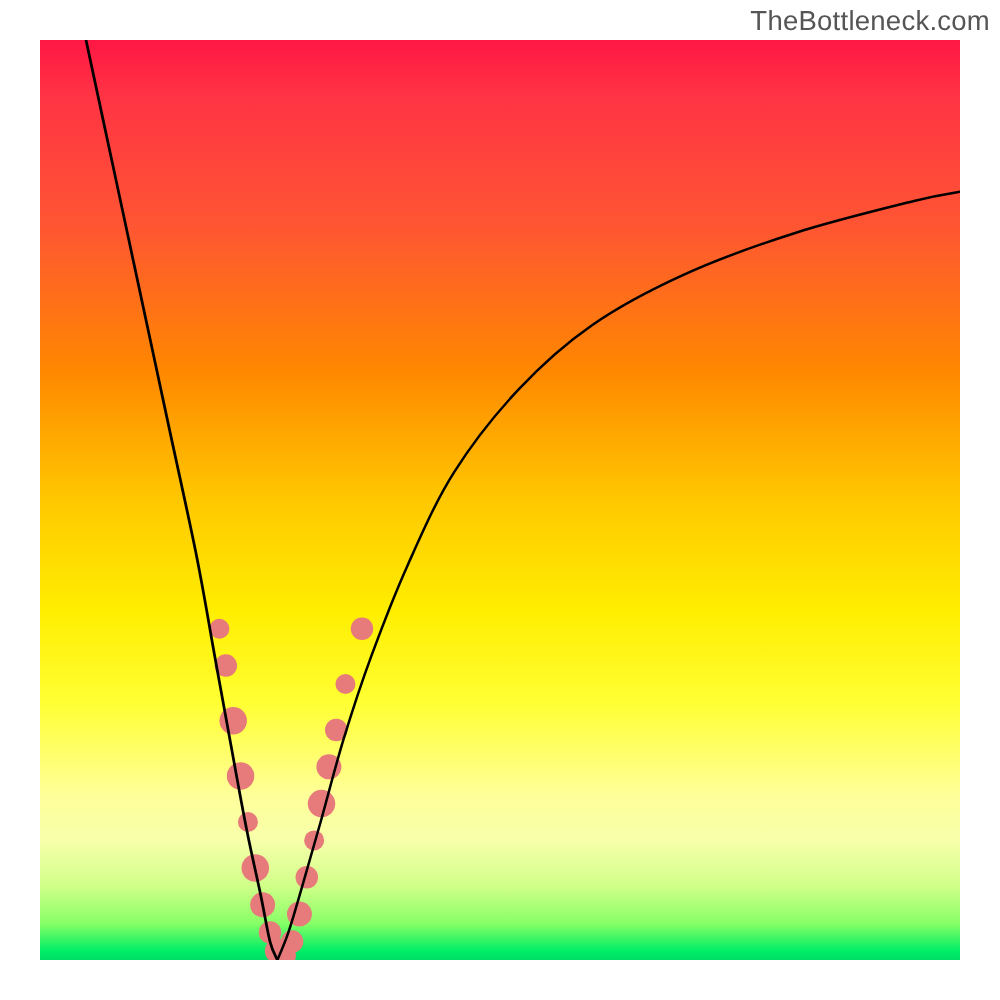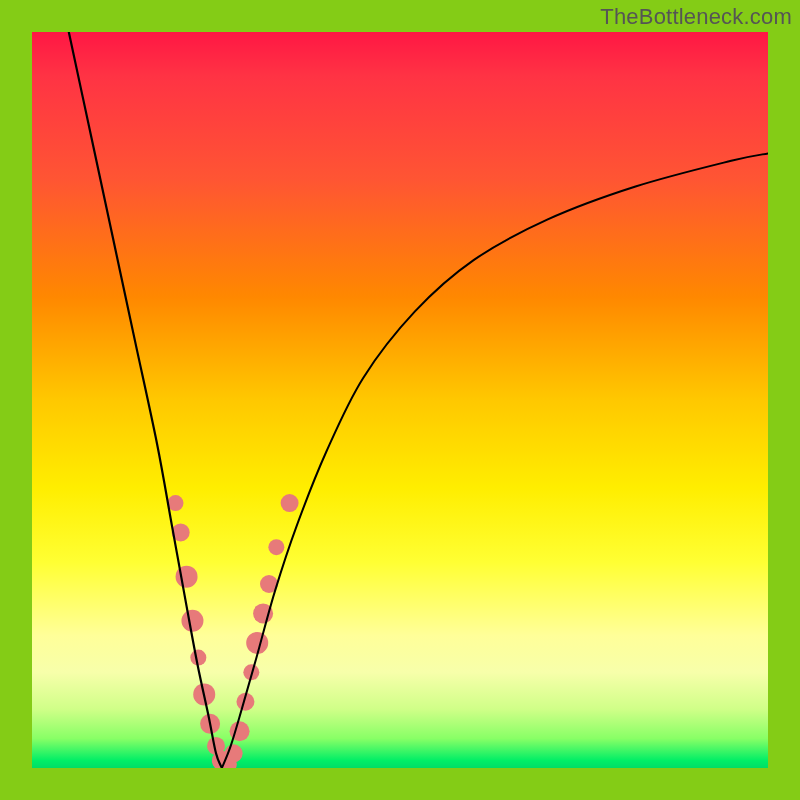--- a/index.html
+++ b/index.html
@@ -10,21 +10,21 @@
     overflow: hidden;
     background: #000;
     font-family: Arial, Helvetica, sans-serif;
   }
   .frame {
     position: absolute;
     top: 0;
     left: 0;
     width: 800px;
     height: 800px;
-    background: #84cc16;
+    background: #ffffff;
   }
   .plot-area {
     position: absolute;
     top: 32px;
     left: 32px;
     width: 736px;
     height: 736px;
     background: linear-gradient(
       to bottom,
       #ff1744 0%,

